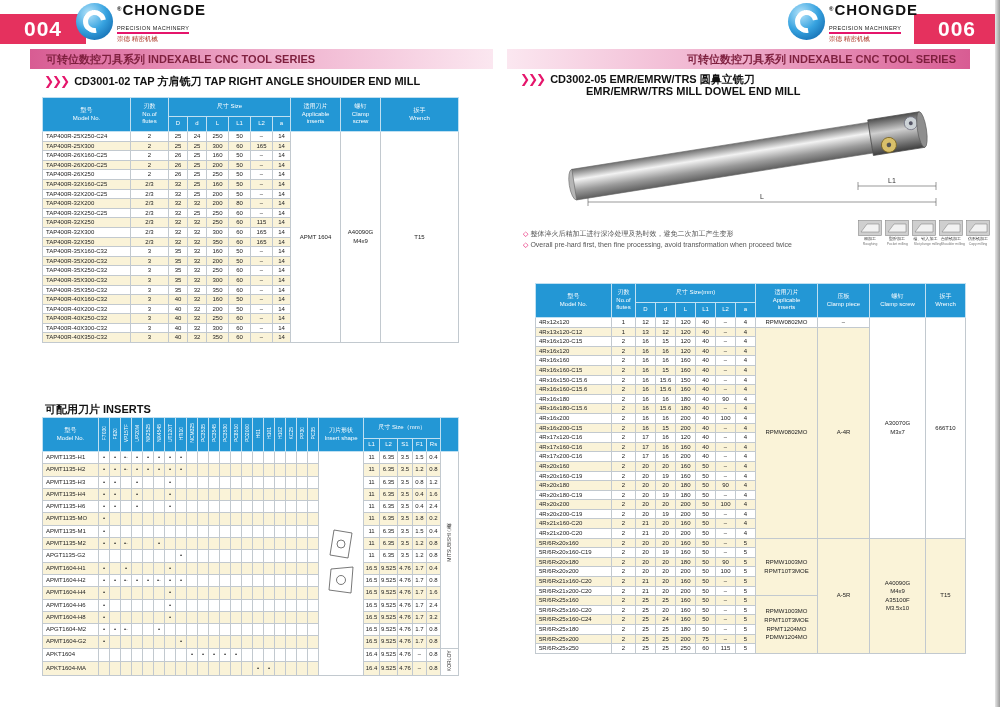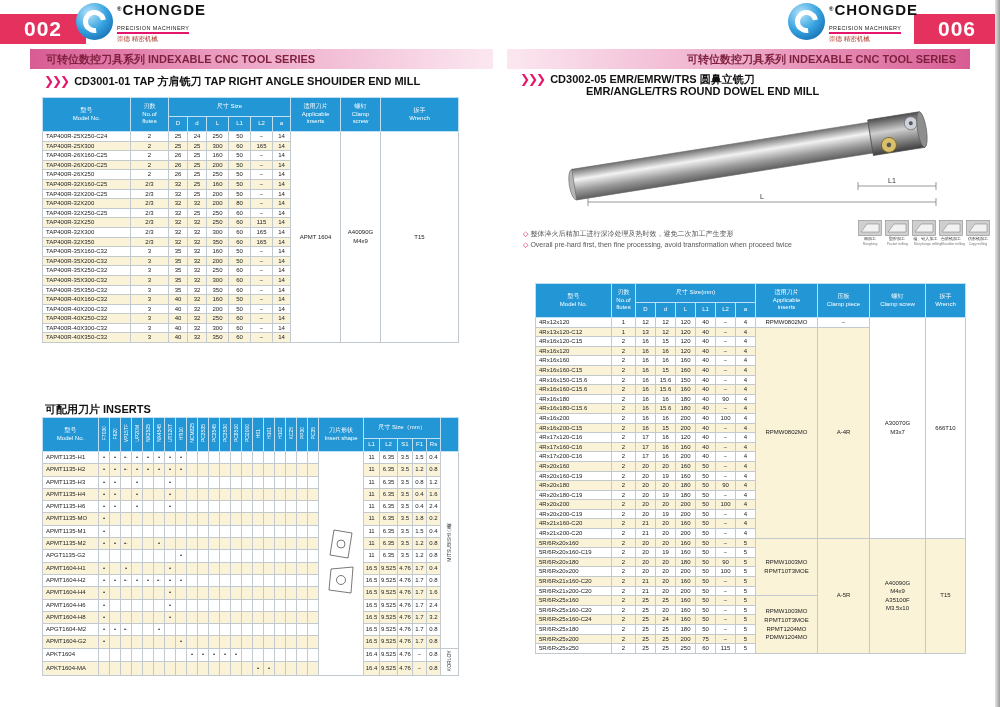--- a/index.html
+++ b/index.html
@@ -50,32 +50,32 @@
   #icons{display:flex;gap:3px}
   .icon{width:24px;text-align:center}
   .icon-box{width:24px;height:16px}
   .icon-cn{font-size:4.5px;line-height:5px;color:#333;white-space:nowrap;transform:scale(.9);transform-origin:center}
   .icon-en{font-size:4px;line-height:5px;color:#777;white-space:nowrap;transform:scale(.85);transform-origin:center}
   .edge{left:995px;top:0;width:5px;height:707px;background:linear-gradient(90deg,#e6e6e6,#9a9a9a)}
 </style>
 </head>
 <body>
 
-<div class="abs corner" style="left:0">002</div>
+<div class="abs corner" style="left:0">004</div>
 <div class="abs logo" style="left:76px;top:3px">
   <div class="sphere"></div>
   <div>
     <div class="l-name"><sup class="l-reg">®</sup><span>CHONGDE</span></div>
     <div class="l-sub">PRECISION MACHINERY</div>
     <div class="l-cn">崇德 精密机械</div>
   </div>
 </div>
 <div class="abs bar l">可转位数控刀具系列 INDEXABLE CNC TOOL SERIES</div>
 <div class="abs sect" style="left:44px;top:74px">
-  <span class="chev">❯❯❯</span><span>CD3001-01  TAP 方肩铣刀  TAP RIGHT ANGLE SHOUIDER END MILL</span>
+  <span class="chev">❯❯❯</span><span>CD3001-02  TAP 方肩铣刀  TAP RIGHT ANGLE SHOUIDER END MILL</span>
 </div>
 
 <div class="abs" style="left:42px;top:97px">
   <table id="t-left" style="width: 416px;">
       <colgroup>
         <col style="width: 88px;">
         <col style="width: 38px;">
         <col style="width: 19px;">
         <col style="width: 19px;">
         <col style="width: 22px;">
@@ -924,21 +924,21 @@
   <div>
     <div class="l-name"><sup class="l-reg">®</sup><span>CHONGDE</span></div>
     <div class="l-sub">PRECISION MACHINERY</div>
     <div class="l-cn">崇德 精密机械</div>
   </div>
 </div>
 <div class="abs bar r">可转位数控刀具系列 INDEXABLE CNC TOOL SERIES</div>
 <div class="abs sect" style="left:520px;top:72px">
   <span class="chev">❯❯❯</span><span>CD3002-05 EMR/EMRW/TRS 圆鼻立铣刀</span>
 </div>
-<div class="abs sect" style="left:586px;top:85px">EMR/ANGLE/TRS ROUND DOWEL END MILL</div>
+<div class="abs sect" style="left:586px;top:85px">EMR/EMRW/TRS MILL DOWEL END MILL</div>
 
 <svg class="abs" style="left:540px;top:94px" width="430" height="122" viewBox="0 0 430 122">
   <defs>
     <linearGradient id="met" x1="0" y1="0" x2="0" y2="1">
       <stop offset="0" stop-color="#6f6f6f"></stop>
         <stop offset="0.35" stop-color="#f2f2f2"></stop>
       <stop offset="0.7" stop-color="#9a9a9a"></stop>
         <stop offset="1" stop-color="#5f5f5f"></stop>
     </linearGradient>
     <linearGradient id="met2" x1="0" y1="0" x2="0" y2="1">

